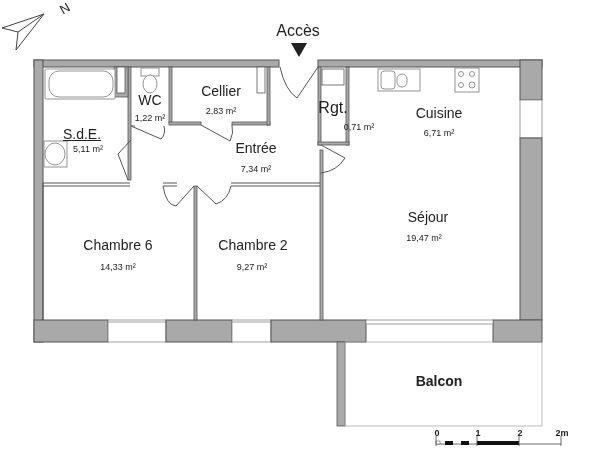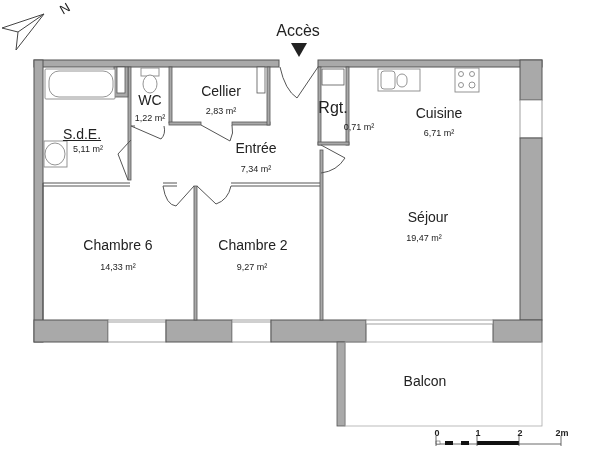--- a/index.html
+++ b/index.html
@@ -162,20 +162,20 @@
 
 <div class="lbl name" style="left:118px; top:237px;">Chambre 6</div>
 <div class="lbl area" style="left:118px; top:262px;">14,33 m²</div>
 
 <div class="lbl name" style="left:253px; top:237px;">Chambre 2</div>
 <div class="lbl area" style="left:252px; top:262px;">9,27 m²</div>
 
 <div class="lbl name" style="left:428px; top:209px;">Séjour</div>
 <div class="lbl area" style="left:424px; top:233px;">19,47 m²</div>
 
-<div class="lbl name" style="left:425px; top:373px;">Balcon</div>
+<div class="lbl name" style="left:439px; top:373px;font-weight:bold;">Balcon</div>
 
 <div class="lbl area" style="left:60px; top:1px; font-size:13px; transform:rotate(-30deg);">N</div>
 
 <div class="scale-txt" style="left:437px; top:428px;">0</div>
 <div class="scale-txt" style="left:478px; top:428px;">1</div>
 <div class="scale-txt" style="left:520px; top:428px;">2</div>
 <div class="scale-txt" style="left:562px; top:428px;">2m</div>
 
 </body></html>

